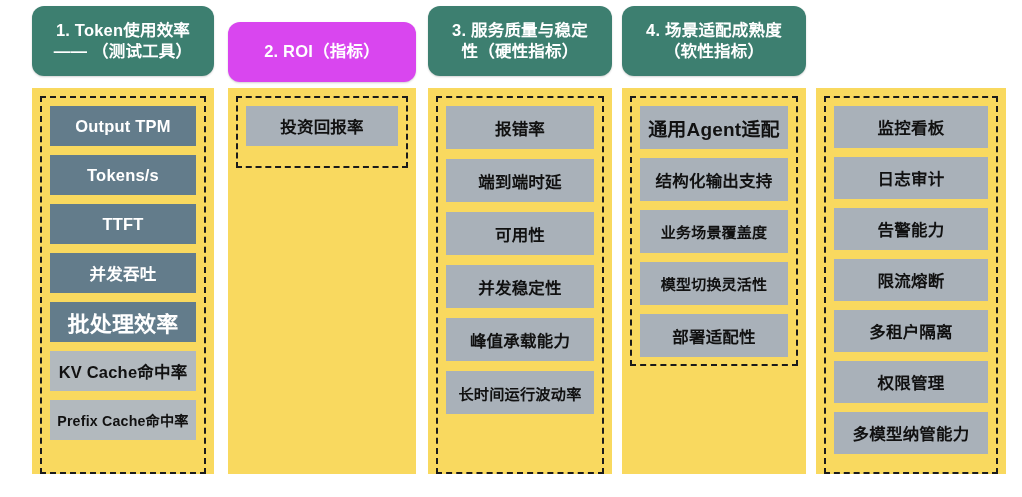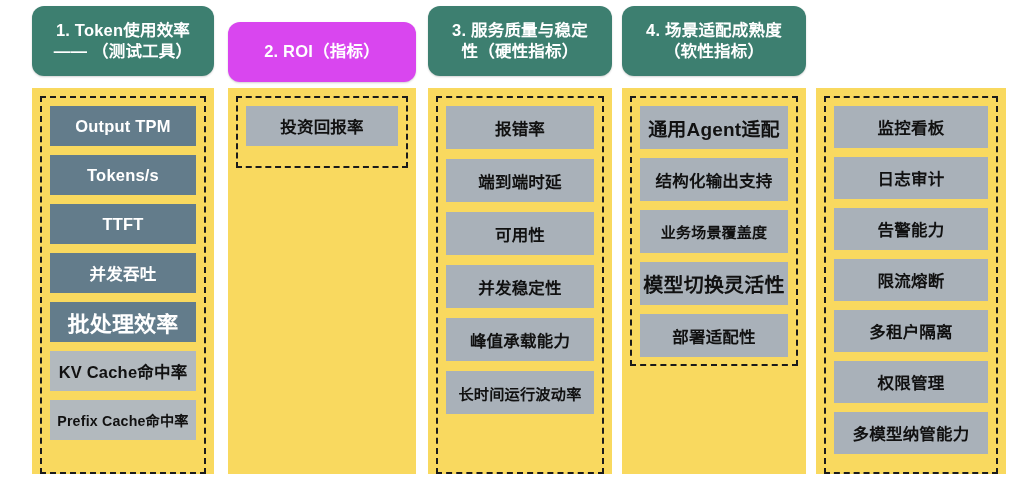--- a/index.html
+++ b/index.html
@@ -157,21 +157,21 @@
         <div>
           <span>4. 场景适配成熟度</span>
           <span>（软性指标）</span>
         </div>
       </div>
       <div class="col-body" style="position: absolute; left: 0px; top: 88px; width: 184px; height: 386px; margin: 0px; background: rgb(249, 217, 95);">
         <div class="dashed-box" style="height: 270px; gap: 9px; border-color: rgb(27, 27, 27);">
           <div class="chip" style="height: 43px; flex: 0 0 43px; font-size: 19px;">通用Agent适配</div>
           <div class="chip" style="height: 43px; flex: 0 0 43px; font-size: 16.5px;">结构化输出支持</div>
           <div class="chip" style="height: 43px; flex: 0 0 43px; font-size: 15px;">业务场景覆盖度</div>
-          <div class="chip" style="height: 43px; flex: 0 0 43px; font-size: 20px;">模型切换灵活性</div>
+          <div class="chip" style="height: 43px; flex: 0 0 43px; font-size: 15px;">模型切换灵活性</div>
           <div class="chip" style="height: 43px; flex: 0 0 43px; font-size: 16.5px;">部署适配性</div>
         </div>
       </div>
     </div>
     <div class="column" style="position: absolute; left: 816px; top: 0px; width: 190px; height: 497px;">
       <div class="col-body" style="position: absolute; left: 0px; top: 88px; width: 190px; height: 386px; margin: 0px; background: rgb(249, 217, 95);">
         <div class="dashed-box" style="height: 378px; gap: 9px; border-color: rgb(27, 27, 27);">
           <div class="chip" style="height: 42px; flex: 0 0 42px; font-size: 16.5px;">监控看板</div>
           <div class="chip" style="height: 42px; flex: 0 0 42px; font-size: 16.5px;">日志审计</div>
           <div class="chip" style="height: 42px; flex: 0 0 42px; font-size: 16.5px;">告警能力</div>

